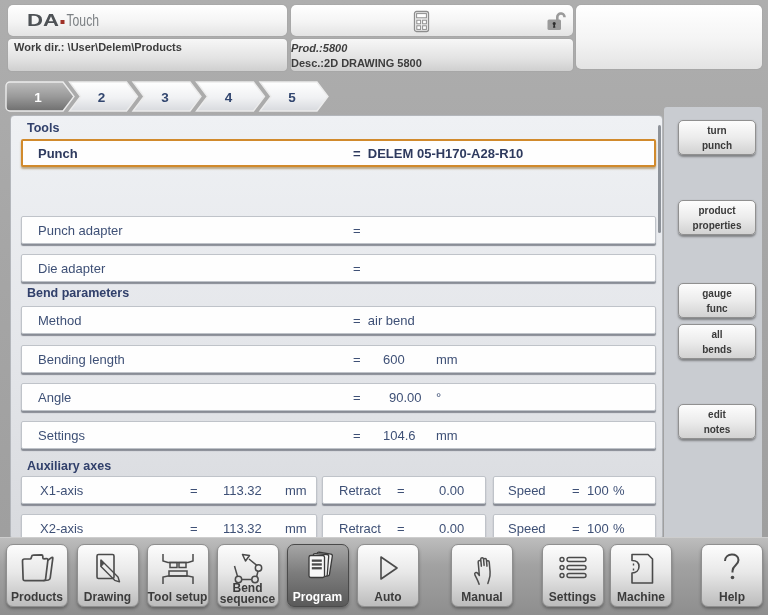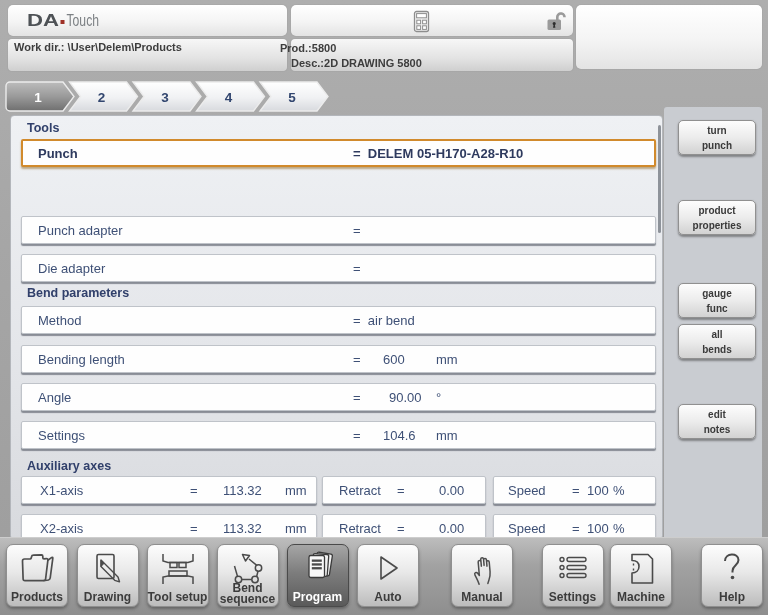--- a/index.html
+++ b/index.html
@@ -42,21 +42,21 @@
   <div class="hpanel2" style="left:8px;top:39px;width:279px;height:32px;"></div>
   <div class="hpanel2" style="left:291px;top:39px;width:282px;height:32px;"></div>
 
   <svg class="abs" style="left:0;top:0;" width="120" height="36" viewBox="0 0 120 36">
     <text x="27" y="26" font-size="17" font-weight="bold" fill="#4e5256" textLength="32" lengthAdjust="spacingAndGlyphs">DA</text>
     <rect x="60.5" y="20" width="4" height="4" fill="#9e3026"></rect>
     <text x="66.5" y="26" font-size="17" fill="#7c8084" textLength="32.5" lengthAdjust="spacingAndGlyphs">Touch</text>
   </svg>
 
   <div class="htext" style="left:14px;top:41px;">Work dir.: \User\Delem\Products</div>
-  <div class="htext" style="left:280px;top:42px;">Prod.:5800</div>
+  <div class="htext" style="left:291px;top:42px;font-style:italic;">Prod.:5800</div>
   <div class="htext" style="left:291px;top:57px;">Desc.:2D DRAWING 5800</div>
 
   <svg class="abs" style="left:413px;top:10px;" width="18" height="24" viewBox="0 0 18 24">
     <rect x="1.5" y="1.5" width="14" height="20" rx="2" fill="#f2f2f2" stroke="#8d8d8d" stroke-width="1.3"></rect>
     <rect x="3.6" y="3.6" width="9.8" height="4.2" fill="#fff" stroke="#8d8d8d" stroke-width="1"></rect>
     <rect x="3.8" y="10.2" width="3.8" height="3.6" fill="#fff" stroke="#8d8d8d" stroke-width="1"></rect>
     <rect x="9.6" y="10.2" width="3.8" height="3.6" fill="#fff" stroke="#8d8d8d" stroke-width="1"></rect>
     <rect x="3.8" y="15.8" width="3.8" height="3.6" fill="#fff" stroke="#8d8d8d" stroke-width="1"></rect>
     <rect x="9.6" y="15.8" width="3.8" height="3.6" fill="#fff" stroke="#8d8d8d" stroke-width="1"></rect>
   </svg>

